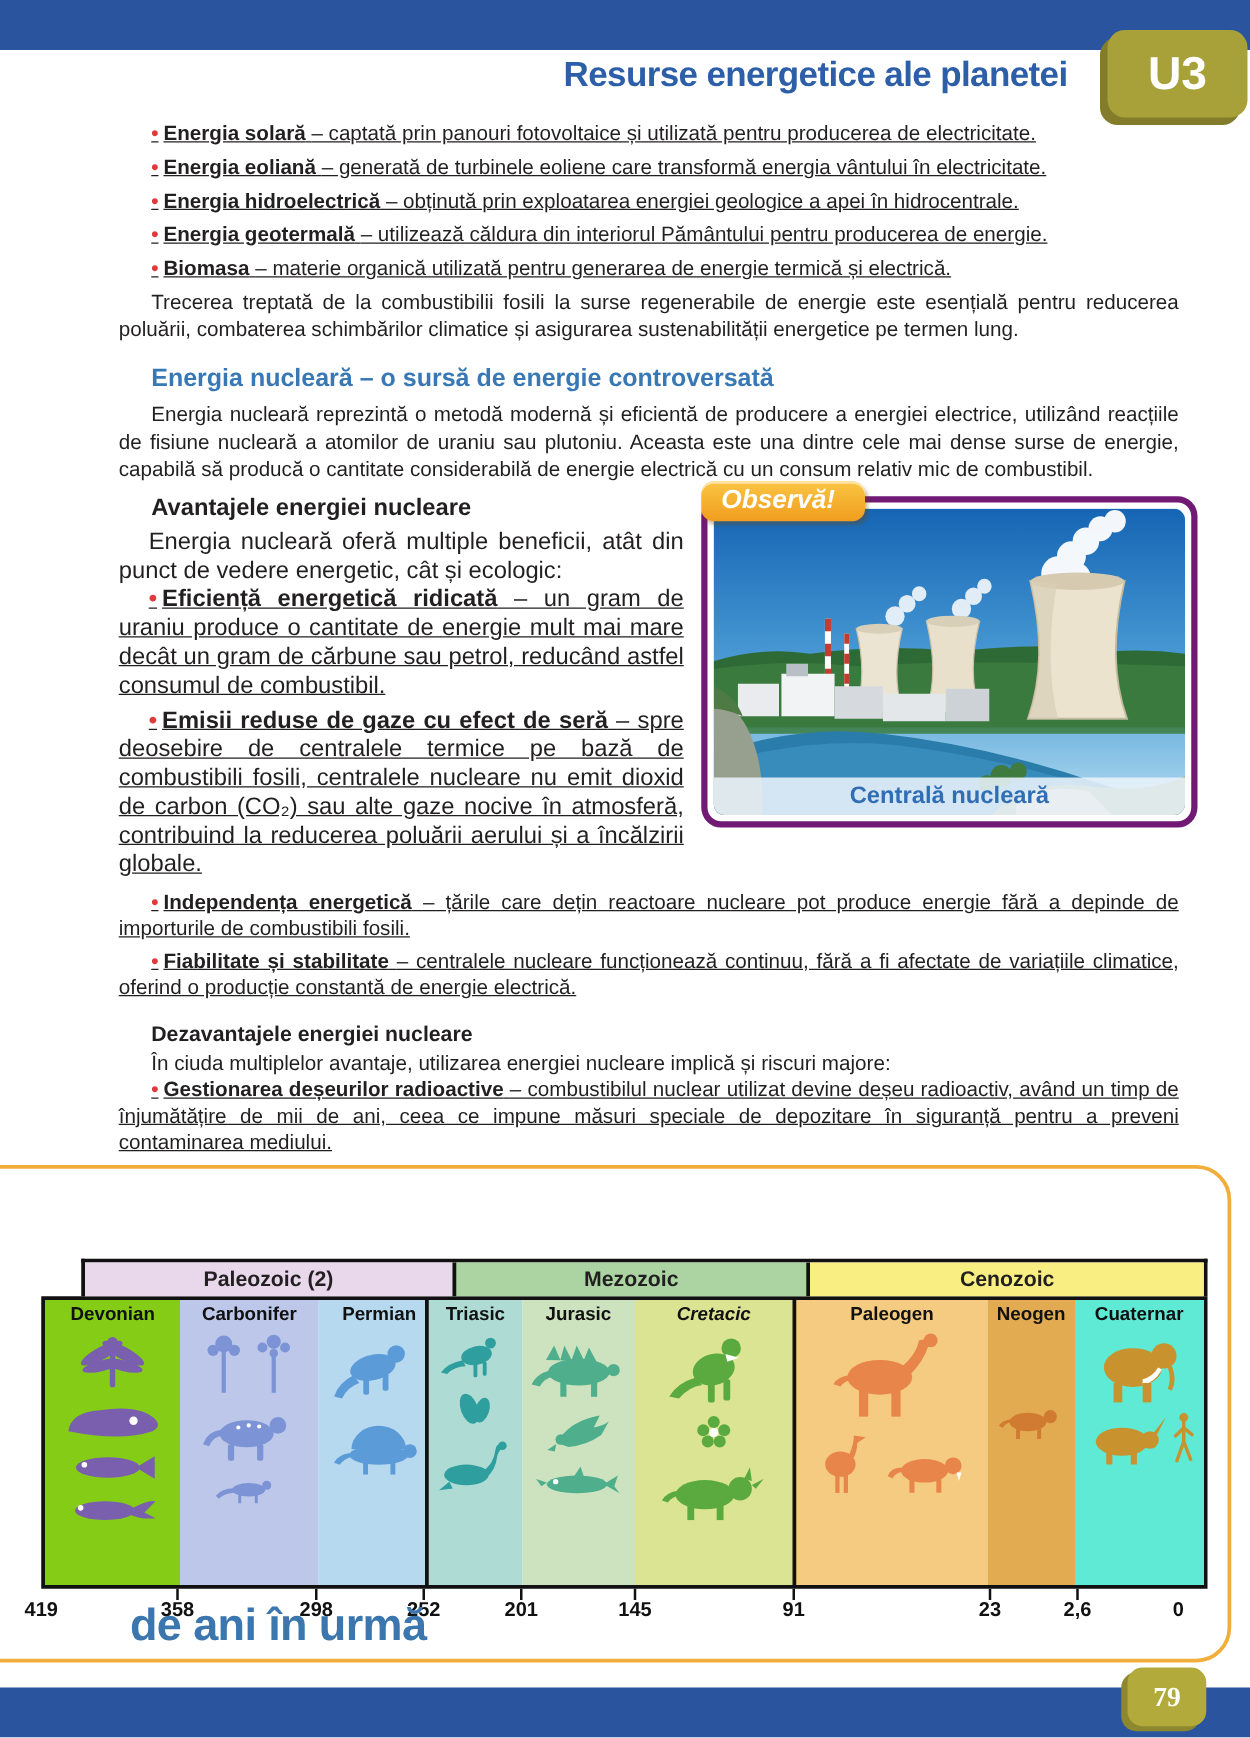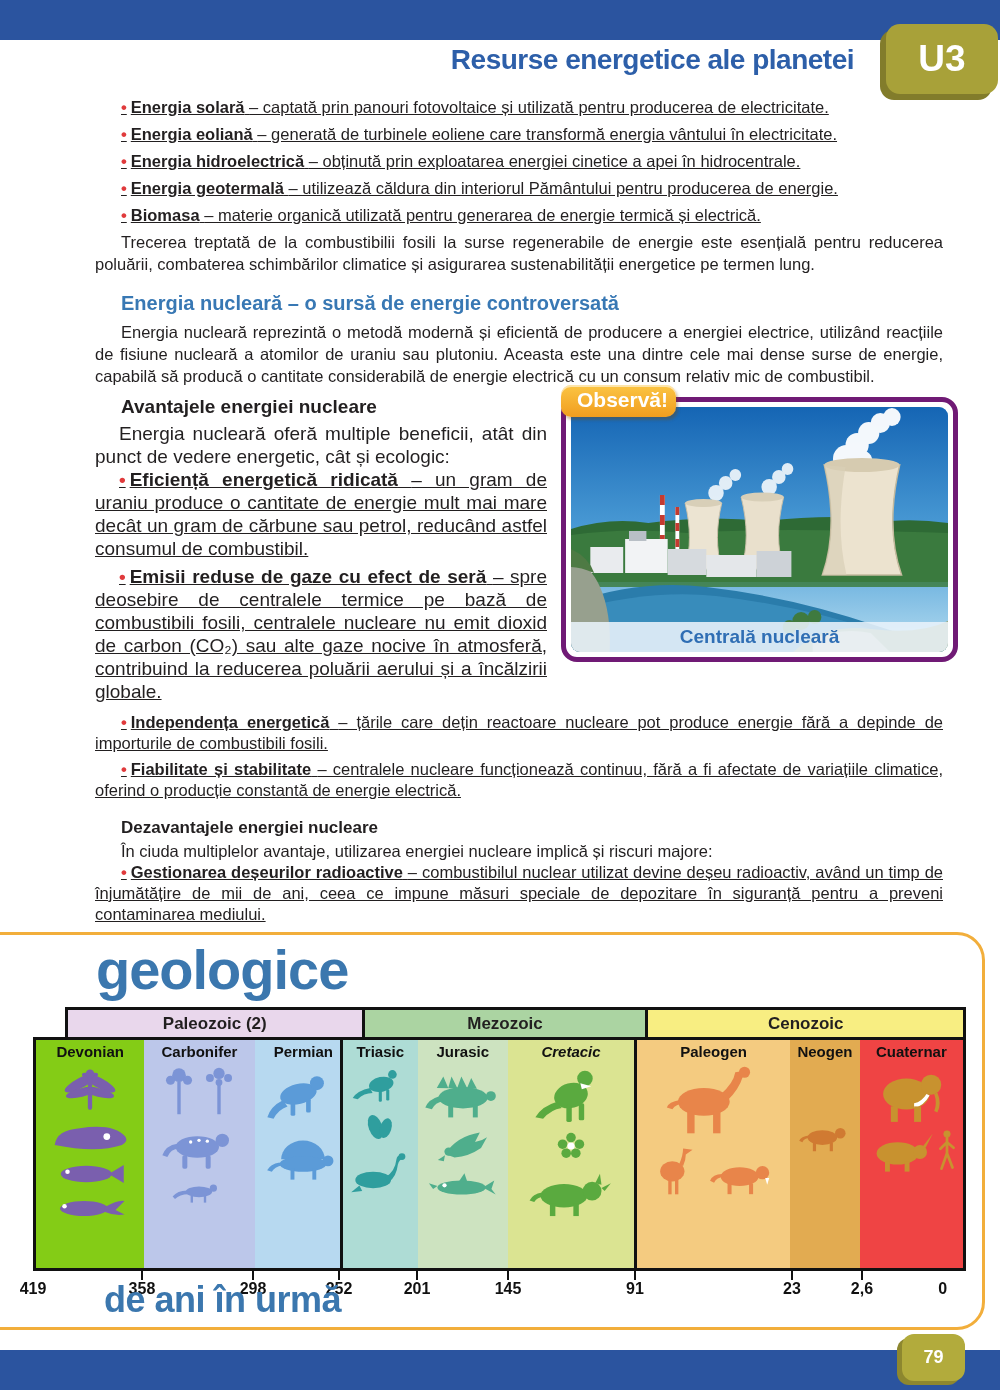--- a/index.html
+++ b/index.html
@@ -23,21 +23,21 @@
   .sub-heading2{margin:16px 0 2px 0;font-size:17px;line-height:22px;font-weight:bold;color:#221f20;text-indent:26px;}
   .two-col{display:flex;gap:14px;margin-top:8px;align-items:flex-start;}
   .left-col{width:452px;font-size:19px;line-height:23px;}
   .left-col .para,.left-col .bullet{text-indent:24px;}
   .small{font-size:16.5px;line-height:21px;}
   
   .observe-wrap{width:397px;margin-right:-18px;position:relative;margin-top:0;}
   .observe-badge{
     position:absolute;top:-10px;left:0;z-index:3;
     background:linear-gradient(#fbc544,#f19d1e);color:#fff;font-weight:bold;font-size:21px;
-    padding:4px 8px 6px 16px;border-radius:10px;box-shadow:inset 0 2px 0 rgba(255,255,255,.55),2px 3px 3px rgba(120,70,0,.35);
+    padding:4px 24px 6px 16px;border-radius:10px;box-shadow:inset 0 2px 0 rgba(255,255,255,.55),2px 3px 3px rgba(120,70,0,.35);font-style:italic;
   }
   .observe-frame{border:5px solid #701a75;border-radius:16px;background:#fff;padding:5px;margin-top:2px;}
   .photo{position:relative;height:245px;border-radius:9px;overflow:hidden;background:#7fb7dd;}
   .photo svg{display:block;width:100%;height:100%;}
   .caption{
     position:absolute;left:0;right:0;bottom:0;height:30px;background:rgba(233,242,250,.88);
     display:flex;align-items:center;justify-content:center;color:#2f6eb4;font-weight:bold;font-size:19px;
   }
   
   .geo-box{
@@ -56,38 +56,38 @@
   .pcell .pname{font-weight:bold;font-size:15px;color:#111;}
   .pcell svg{flex:0 0 auto;}
   .axis{position:relative;height:34px;}
   .tick{position:absolute;top:0;width:2px;height:9px;background:#111;transform:translateX(-1px);}
   .tick-label{position:absolute;top:9px;transform:translateX(-50%);font-weight:bold;font-size:16px;color:#111;white-space:nowrap;}
   
   .bottombar{position:absolute;bottom:0;left:0;width:1000px;height:40px;background:#2b549f;}
   .page-badge{
     position:absolute;right:35px;bottom:9px;width:63px;height:47px;background:#b2ab3c;border-radius:12px;
     box-shadow:-5px 4px 0 #8d872f;display:flex;align-items:center;justify-content:center;
-    color:#fff;font-size:18px;font-weight:bold;
+    color:#fff;font-size:22px;font-weight:bold;font-family:Liberation Serif, serif;
   }
 </style>
 </head>
 <body>
 
 <div class="topbar"></div>
 <div class="header-title">Resurse energetice ale planetei</div>
 <div class="unit-badge">
   <span>U3</span>
 </div>
 
 <div class="content">
 
   <div>
     <p class="bullet"><span class="dot">•</span><b>Energia solară</b> <span>– captată prin panouri fotovoltaice și utilizată pentru producerea de electricitate.</span></p>
     <p class="bullet"><span class="dot">•</span><b>Energia eoliană</b> <span>– generată de turbinele eoliene care transformă energia vântului în electricitate.</span></p>
-    <p class="bullet"><span class="dot">•</span><b>Energia hidroelectrică</b> <span>– obținută prin exploatarea energiei cinetice a apei în hidrocentrale.</span></p>
+    <p class="bullet"><span class="dot">•</span><b>Energia hidroelectrică</b> <span>– obținută prin exploatarea energiei geologice a apei în hidrocentrale.</span></p>
     <p class="bullet"><span class="dot">•</span><b>Energia geotermală</b> <span>– utilizează căldura din interiorul Pământului pentru producerea de energie.</span></p>
     <p class="bullet"><span class="dot">•</span><b>Biomasa</b> <span>– materie organică utilizată pentru generarea de energie termică și electrică.</span></p>
   </div>
 
   <p class="para">Trecerea treptată de la combustibilii fosili la surse regenerabile de energie este esențială pentru reducerea poluării, combaterea schimbărilor climatice și asigurarea sustenabilității energetice pe termen lung.</p>
 
   <h2 class="blue-heading">Energia nucleară – o sursă de energie controversată</h2>
   <p class="para">Energia nucleară reprezintă o metodă modernă și eficientă de producere a energiei electrice, utilizând reacțiile de fisiune nucleară a atomilor de uraniu sau plutoniu. Aceasta este una dintre cele mai dense surse de energie, capabilă să producă o cantitate considerabilă de energie electrică cu un consum relativ mic de combustibil.</p>
 
   <div class="two-col">
@@ -177,21 +177,20 @@
   <p class="bullet small" style="margin-top:4px;"><span class="dot">•</span><b>Independența energetică</b> <span>– țările care dețin reactoare nucleare pot produce energie fără a depinde de importurile de combustibili fosili.</span></p>
   <p class="bullet small"><span class="dot">•</span><b>Fiabilitate și stabilitate</b> <span>– centralele nucleare funcționează continuu, fără a fi afectate de variațiile climatice, oferind o producție constantă de energie electrică.</span></p>
 
   <h3 class="sub-heading2">Dezavantajele energiei nucleare</h3>
   <p class="para small">În ciuda multiplelor avantaje, utilizarea energiei nucleare implică și riscuri majore:</p>
   <p class="bullet small"><span class="dot">•</span><b>Gestionarea deșeurilor radioactive</b> <span>– combustibilul nuclear utilizat devine deșeu radioactiv, având un timp de înjumătățire de mii de ani, ceea ce impune măsuri speciale de depozitare în siguranță pentru a preveni contaminarea mediului.</span></p>
 
 </div>
 
 <div class="geo-box">
-  <div class="geo-title">geologice</div>
 
   <div class="timeline">
     <div class="era-row">
       <div class="era-cell" style="background-color: rgb(233, 215, 236);">Paleozoic (2)</div>
       <div class="era-cell" style="background-color: rgb(171, 212, 162);">Mezozoic</div>
       <div class="era-cell" style="background-color: rgb(248, 238, 130);">Cenozoic</div>
     </div>
 
     <div class="period-row">
 
@@ -428,21 +427,21 @@
             <g fill="currentColor">
               <ellipse cx="50" cy="32" rx="28" ry="14"></ellipse>
               <circle cx="84" cy="24" r="10"></circle>
               <rect x="32" y="42" width="6" height="16"></rect>
               <rect x="64" y="42" width="6" height="16"></rect>
               <path d="M24,28 q-14,2 -18,10 l6,3 q4,-8 14,-8 z"></path>
             </g>
           </svg>
       </div>
 
-      <div class="pcell" style="background-color: #ef4444; color: rgb(200, 146, 47);">
+      <div class="pcell" style="background-color: #5eead4; color: rgb(200, 146, 47);">
         <span class="pname">Cuaternar</span>
         <svg width="88" height="62" viewBox="0 0 100 80">
             <g fill="currentColor">
               <ellipse cx="44" cy="40" rx="30" ry="20"></ellipse>
               <circle cx="76" cy="28" r="13"></circle>
               <path d="M84,38 Q90,52 84,64 L80,62 Q84,52 80,40 z"></path>
               <path d="M74,42 Q66,56 54,58 L54,52 Q64,50 70,40 z" fill="#fff"></path>
               <rect x="24" y="56" width="9" height="20"></rect>
               <rect x="54" y="56" width="9" height="20"></rect>
             </g>

